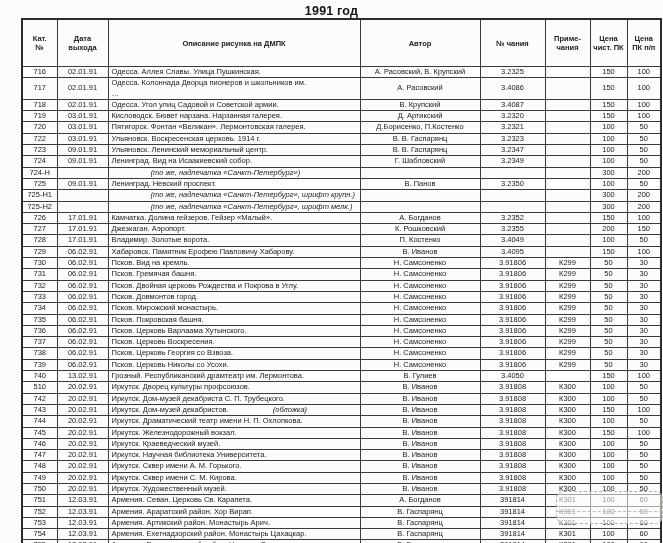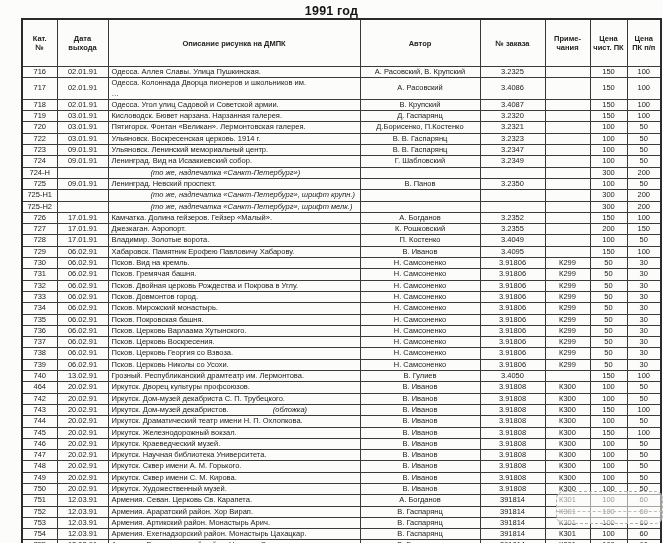--- a/index.html
+++ b/index.html
@@ -83,21 +83,21 @@
         <col style="width:34px">
     </colgroup>
     <thead>
       <tr>
         <th>Кат.
 №</th>
         <th>Дата
 выхода</th>
         <th>Описание рисунка на ДМПК</th>
         <th>Автор</th>
-        <th>№ заказа</th>
+        <th>№ чания</th>
         <th>Приме-
 чания</th>
         <th>Цена
 чист. ПК</th>
         <th>Цена
 ПК п/п</th>
       </tr>
     </thead>
     <tbody>
         <tr>
@@ -128,21 +128,21 @@
           <td class="c-author">В. Крупский</td>
           <td class="c-order">3.4087</td>
           <td class="c-note"></td>
           <td class="c-p1">150</td>
           <td class="c-p2">100</td>
         </tr>
         <tr>
           <td class="c-kat">719</td>
           <td class="c-date">03.01.91</td>
           <td class="c-desc">Кисловодск. Бювет нарзана. Нарзанная галерея.</td>
-          <td class="c-author">Д. Гаспарянц</td>
+          <td class="c-author">Д. Артикский</td>
           <td class="c-order">3.2320</td>
           <td class="c-note"></td>
           <td class="c-p1">150</td>
           <td class="c-p2">100</td>
         </tr>
         <tr>
           <td class="c-kat">720</td>
           <td class="c-date">03.01.91</td>
           <td class="c-desc">Пятигорск. Фонтан «Великан». Лермонтовская галерея.</td>
           <td class="c-author">Д.Борисенко, П.Костенко</td>
@@ -365,21 +365,21 @@
           <td class="c-kat">740</td>
           <td class="c-date">13.02.91</td>
           <td class="c-desc">Грозный. Республиканский драмтеатр им. Лермонтова.</td>
           <td class="c-author">В. Гулиев</td>
           <td class="c-order">3.4050</td>
           <td class="c-note"></td>
           <td class="c-p1">150</td>
           <td class="c-p2">100</td>
         </tr>
         <tr>
-          <td class="c-kat">464</td>
+          <td class="c-kat">510</td>
           <td class="c-date">20.02.91</td>
           <td class="c-desc">Иркутск. Дворец культуры профсоюзов.</td>
           <td class="c-author">В. Иванов</td>
           <td class="c-order">3.91808</td>
           <td class="c-note">К300</td>
           <td class="c-p1">100</td>
           <td class="c-p2">50</td>
         </tr>
         <tr>
           <td class="c-kat">742</td>

